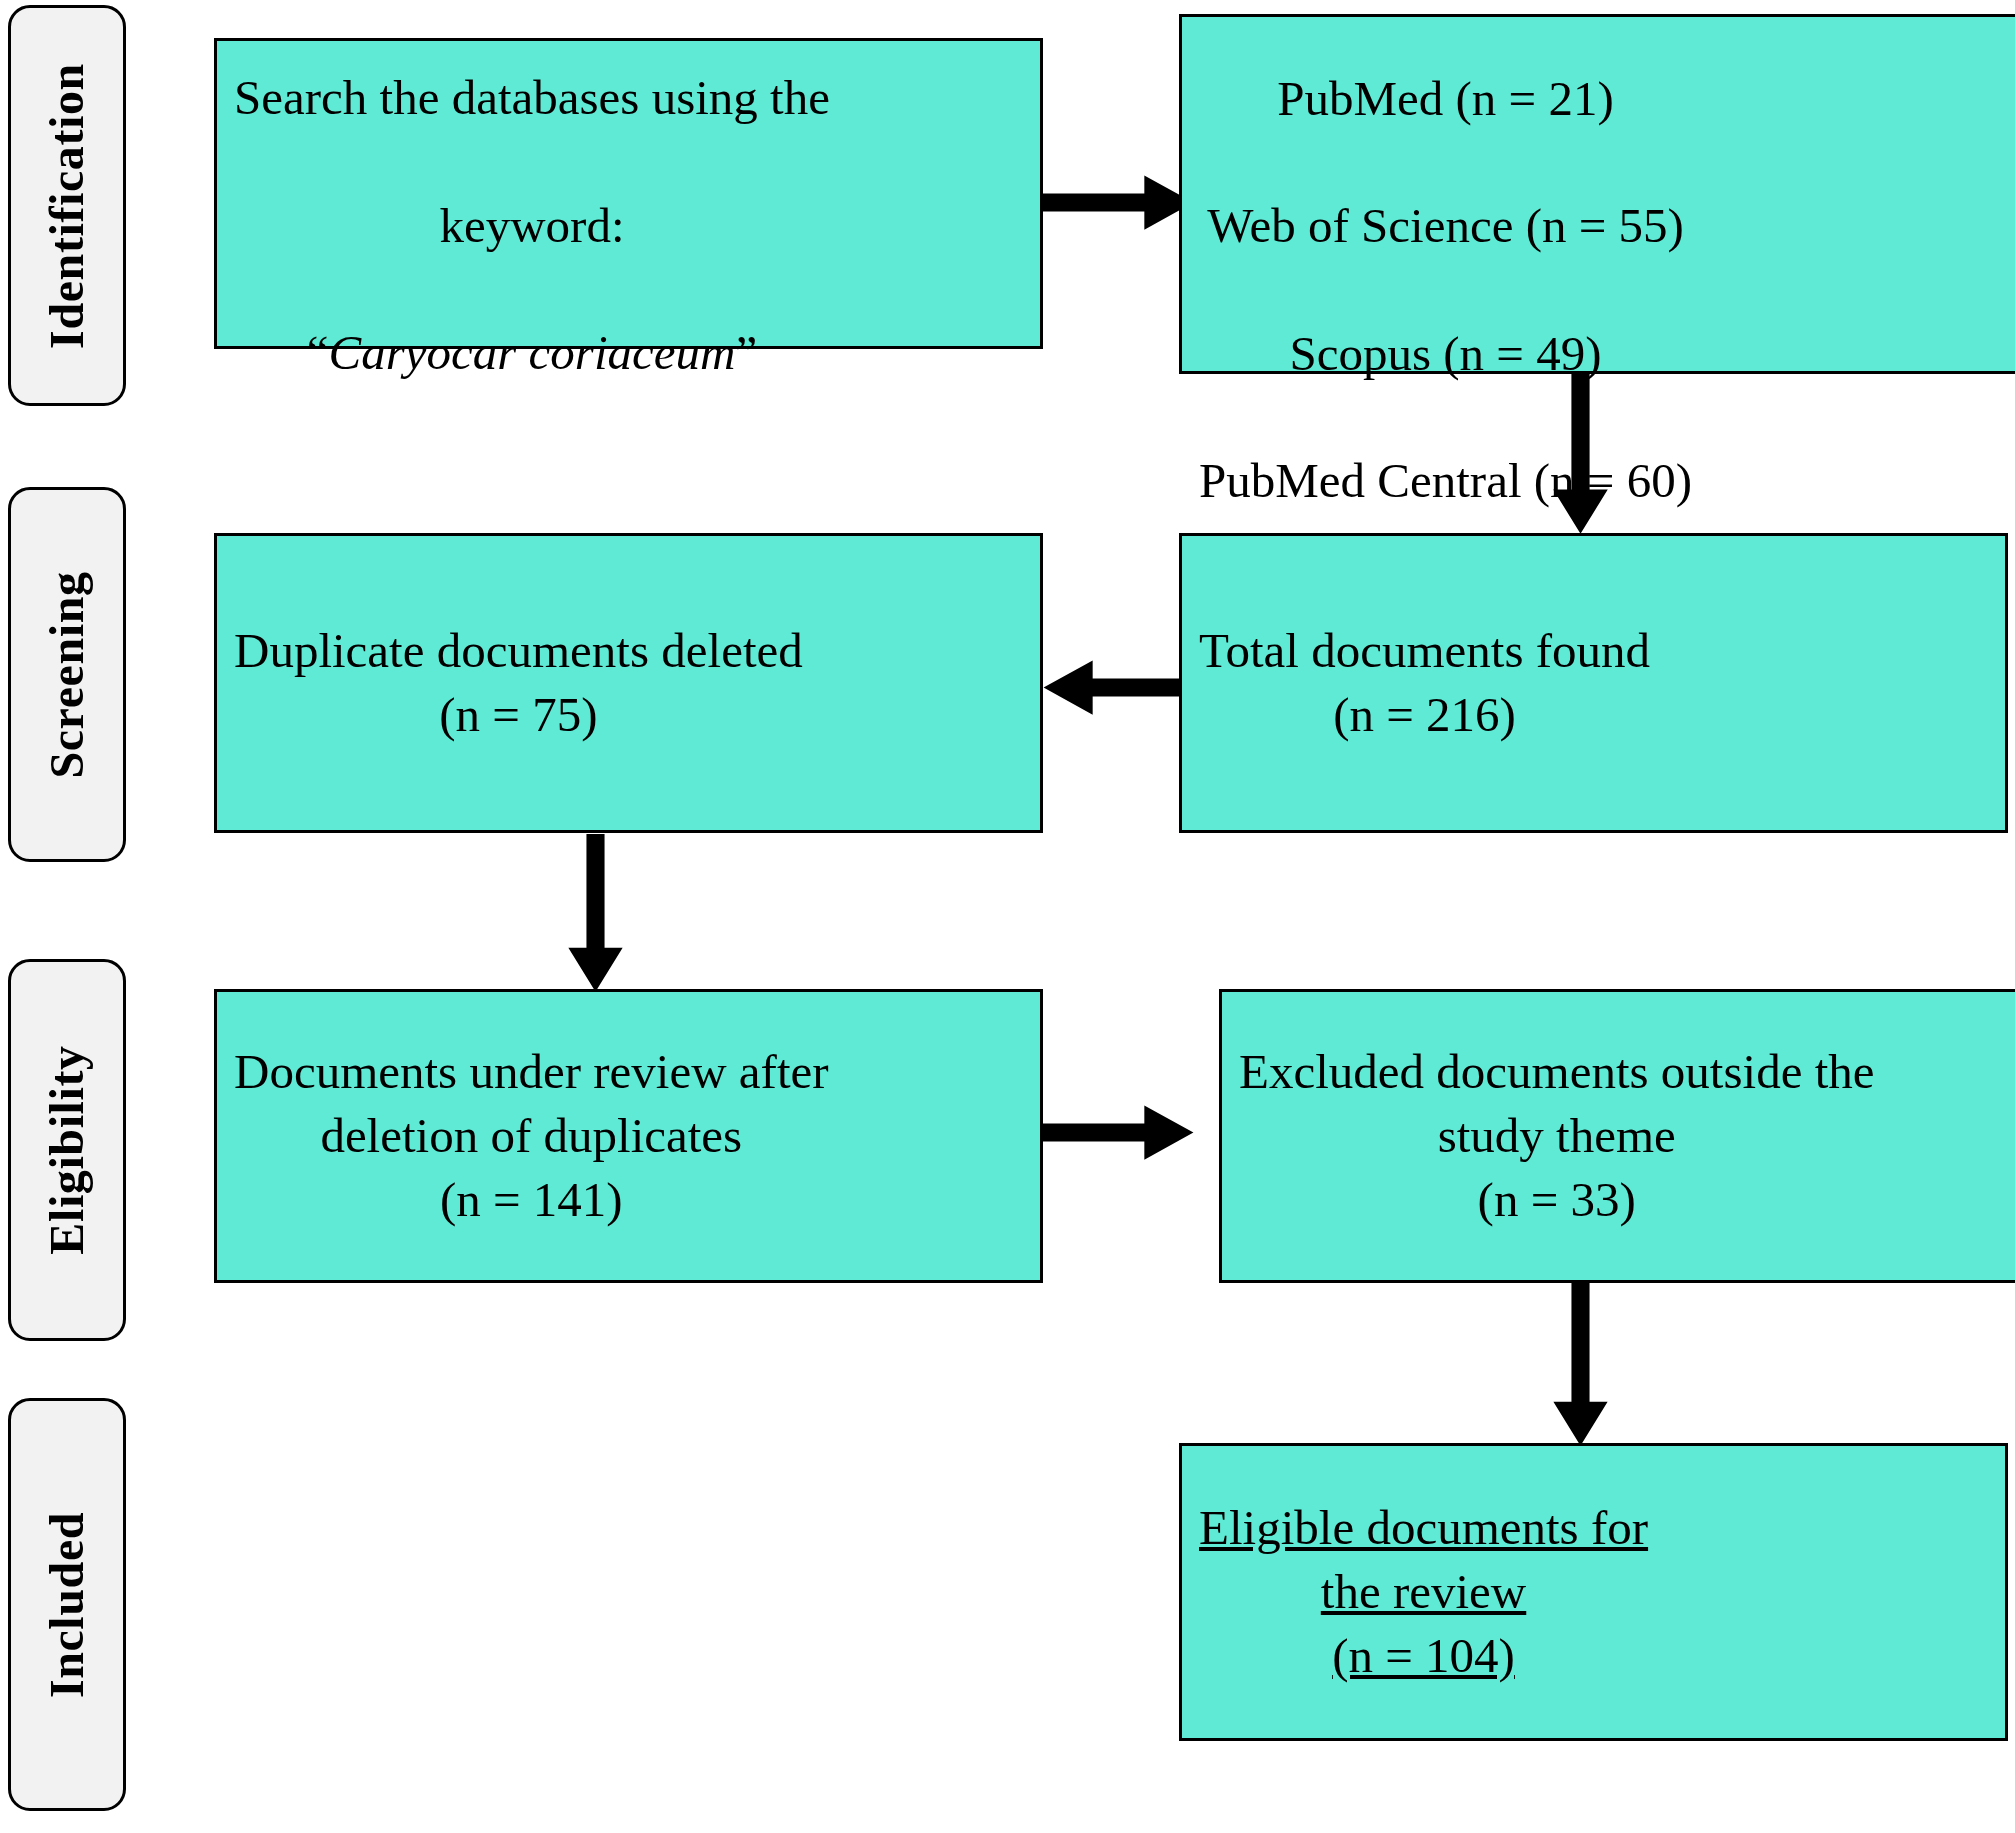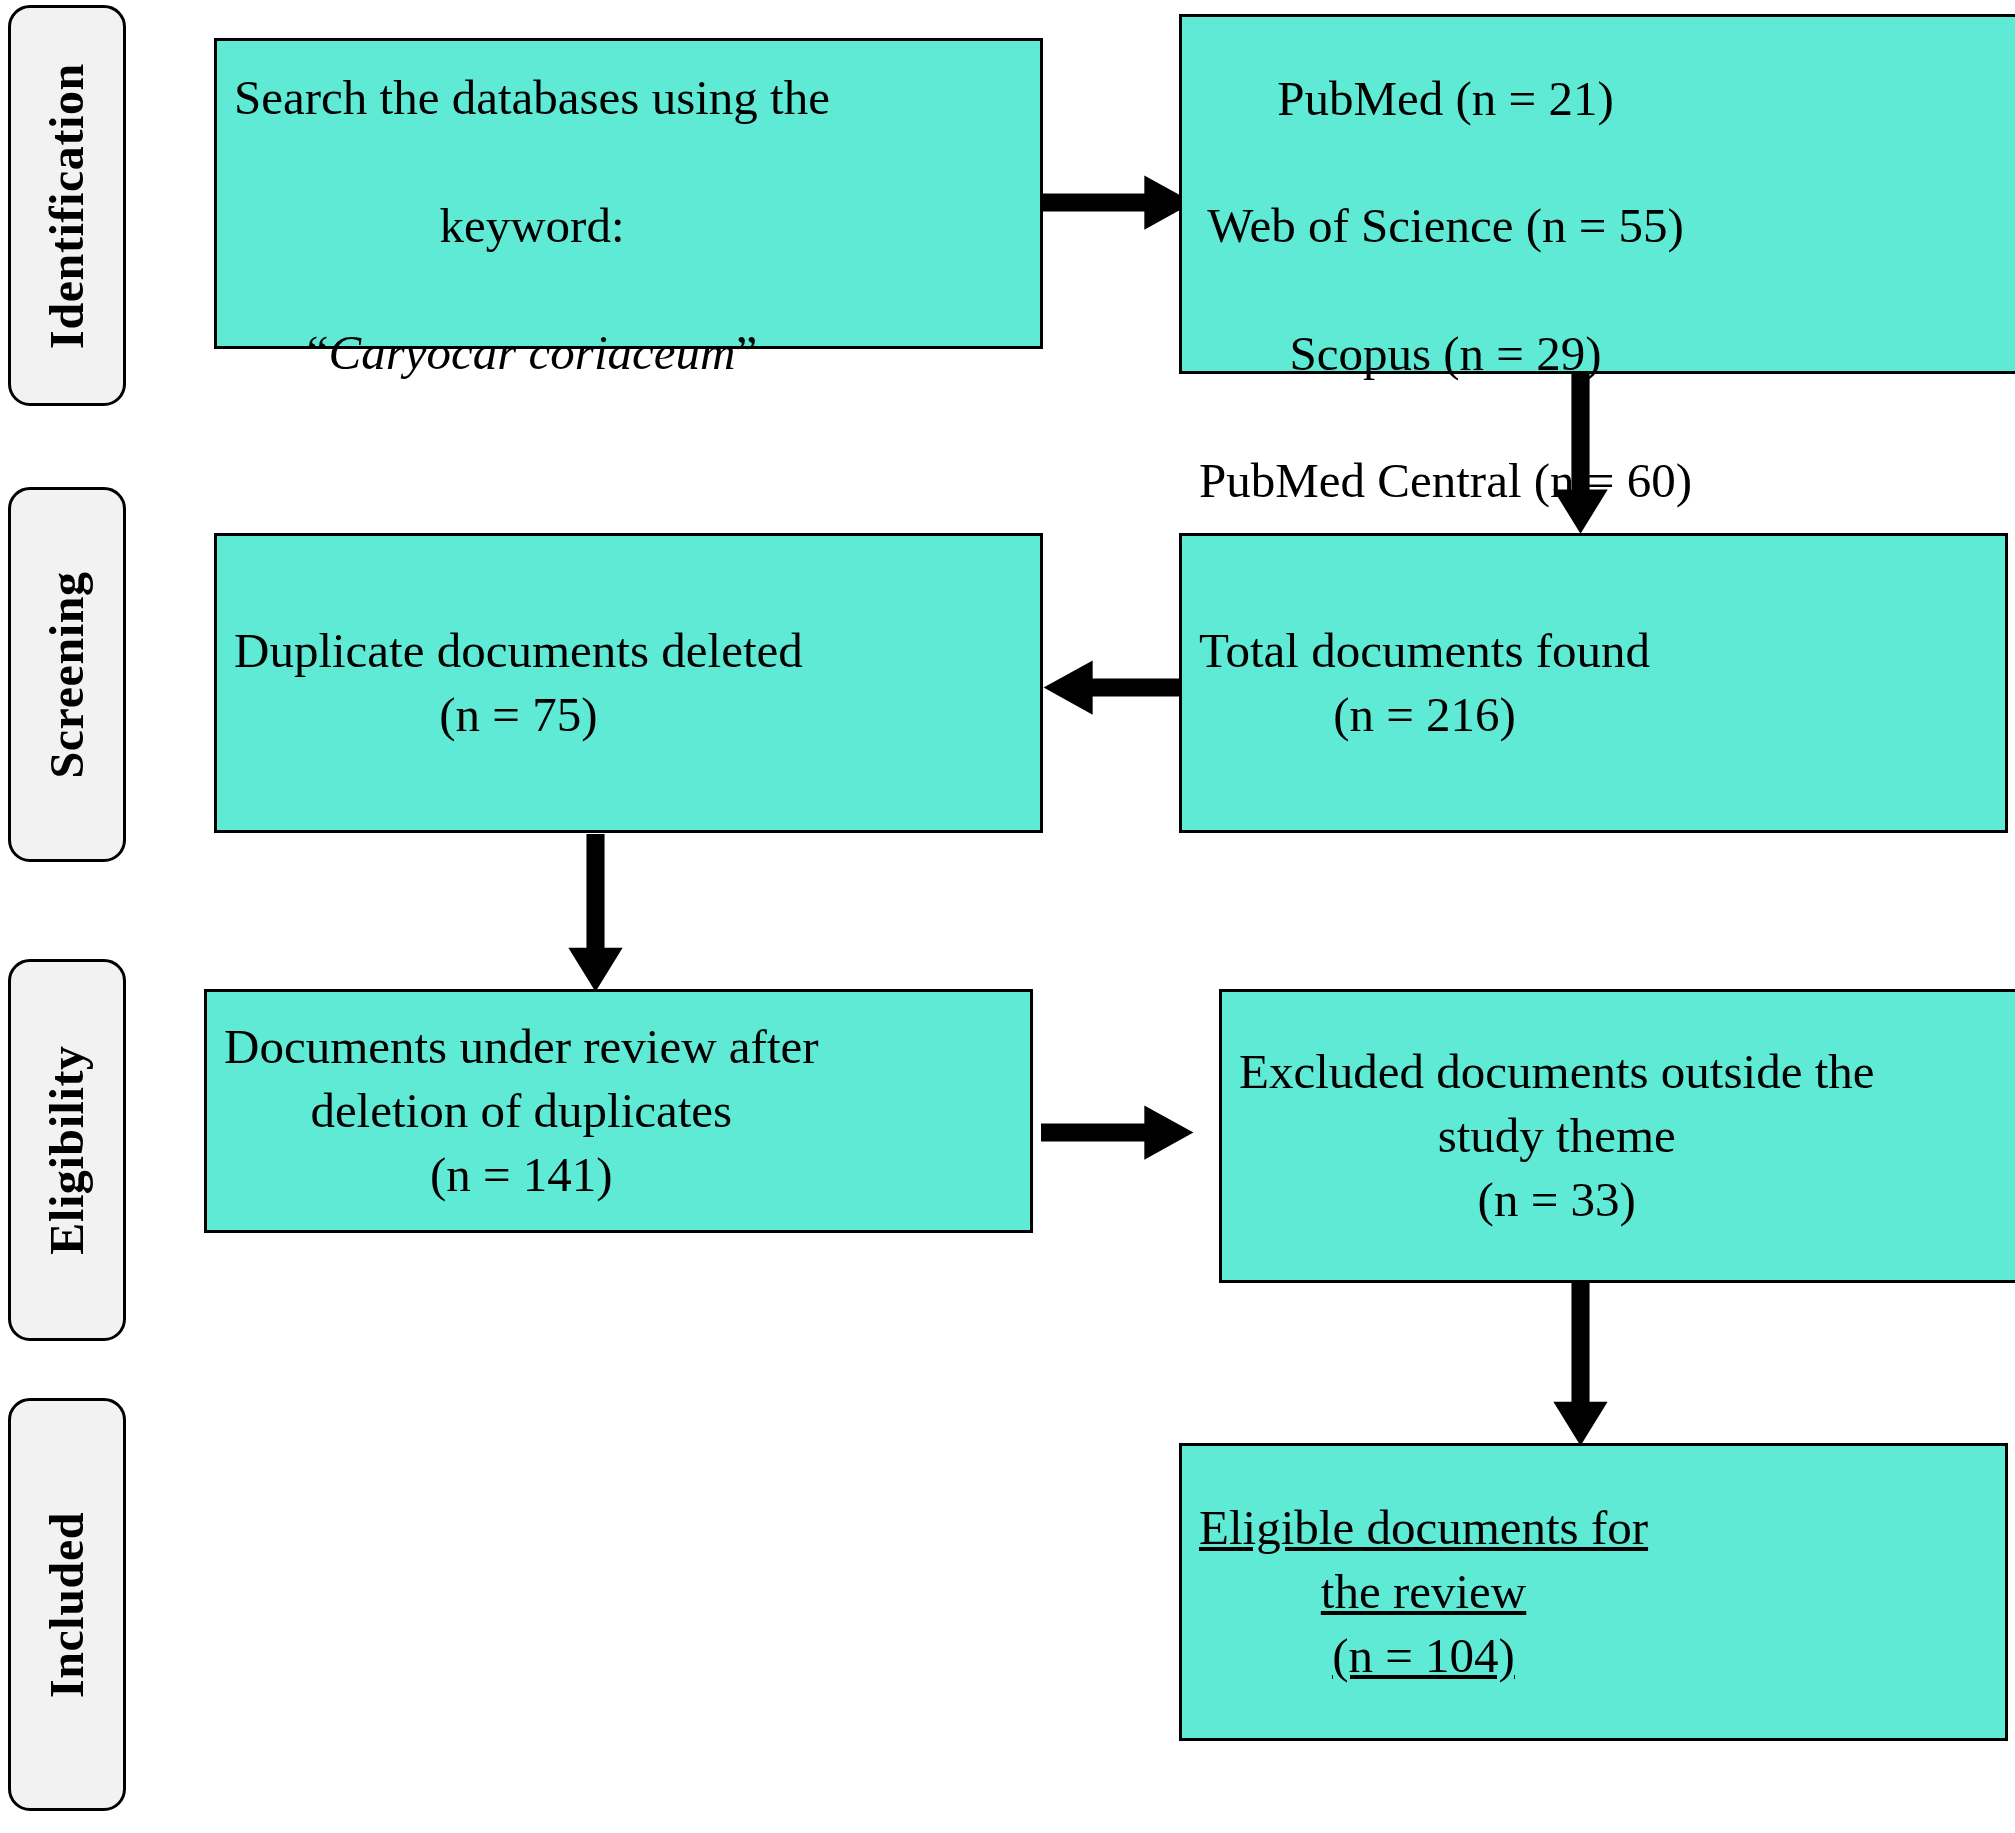--- a/index.html
+++ b/index.html
@@ -100,21 +100,21 @@
     <svg width="155" height="65" viewBox="0 0 240 100" aria-hidden="true">
       <path d="M0 36 L160 36 L160 8 L236 50 L160 92 L160 64 L0 64 Z" fill="#000000"></path>
     </svg>
   </div>
 
   <div class="flow-box" style="left:1179px; top:14.2px; width:898px; height:360px;">
     <div class="box-text">
       <br>
       <span>PubMed (n = 21)</span><br>
       <span>Web of Science (n = 55)</span><br>
-      <span>Scopus (n = 29)</span><br>
+      <span>Scopus (n = 49)</span><br>
       <span>PubMed Central (n = 60)</span>
     </div>
   </div>
 
   <div class="arrow" style="left:1548px; top:374px;">
     <svg width="65" height="161" viewBox="0 0 100 248" aria-hidden="true">
       <path d="M36 0 L64 0 L64 178 L92 178 L50 246 L8 178 L36 178 Z" fill="#000000"></path>
     </svg>
   </div>
 
@@ -133,21 +133,21 @@
     <div class="box-text">Total documents found
 (n = 216)</div>
   </div>
 
   <div class="arrow" style="left:563px; top:834px;">
     <svg width="65" height="159" viewBox="0 0 100 246" aria-hidden="true">
       <path d="M36 0 L64 0 L64 176 L92 176 L50 244 L8 176 L36 176 Z" fill="#000000"></path>
     </svg>
   </div>
 
-  <div class="flow-box" style="left:204px; top:989px; width:829px; height:244px;">
+  <div class="flow-box" style="left:214px; top:989px; width:829px; height:294px;">
     <div class="box-text">Documents under review after
 deletion of duplicates
 (n = 141)</div>
   </div>
 
   <div class="arrow" style="left:1041px; top:1100px;">
     <svg width="155" height="65" viewBox="0 0 240 100" aria-hidden="true">
       <path d="M0 36 L160 36 L160 8 L236 50 L160 92 L160 64 L0 64 Z" fill="#000000"></path>
     </svg>
   </div>

